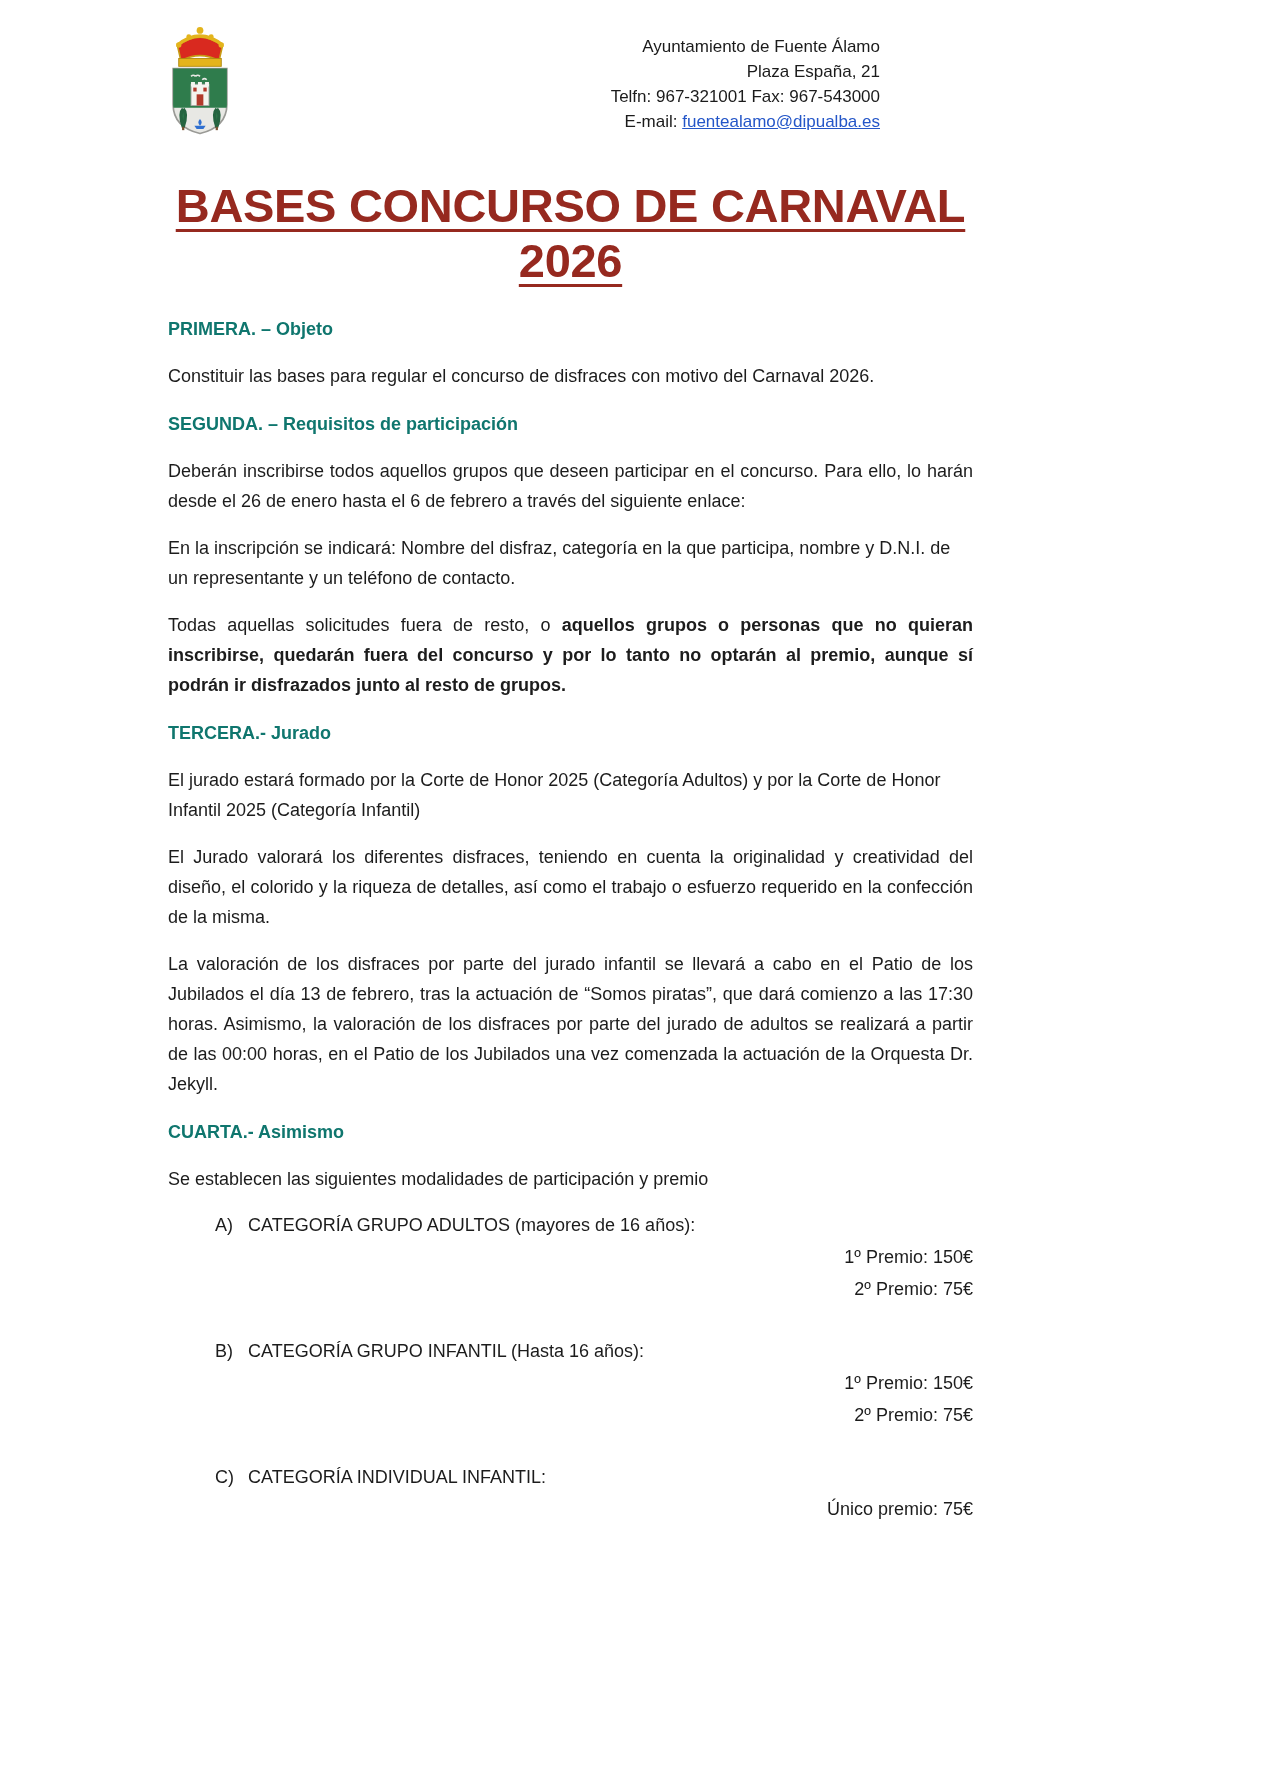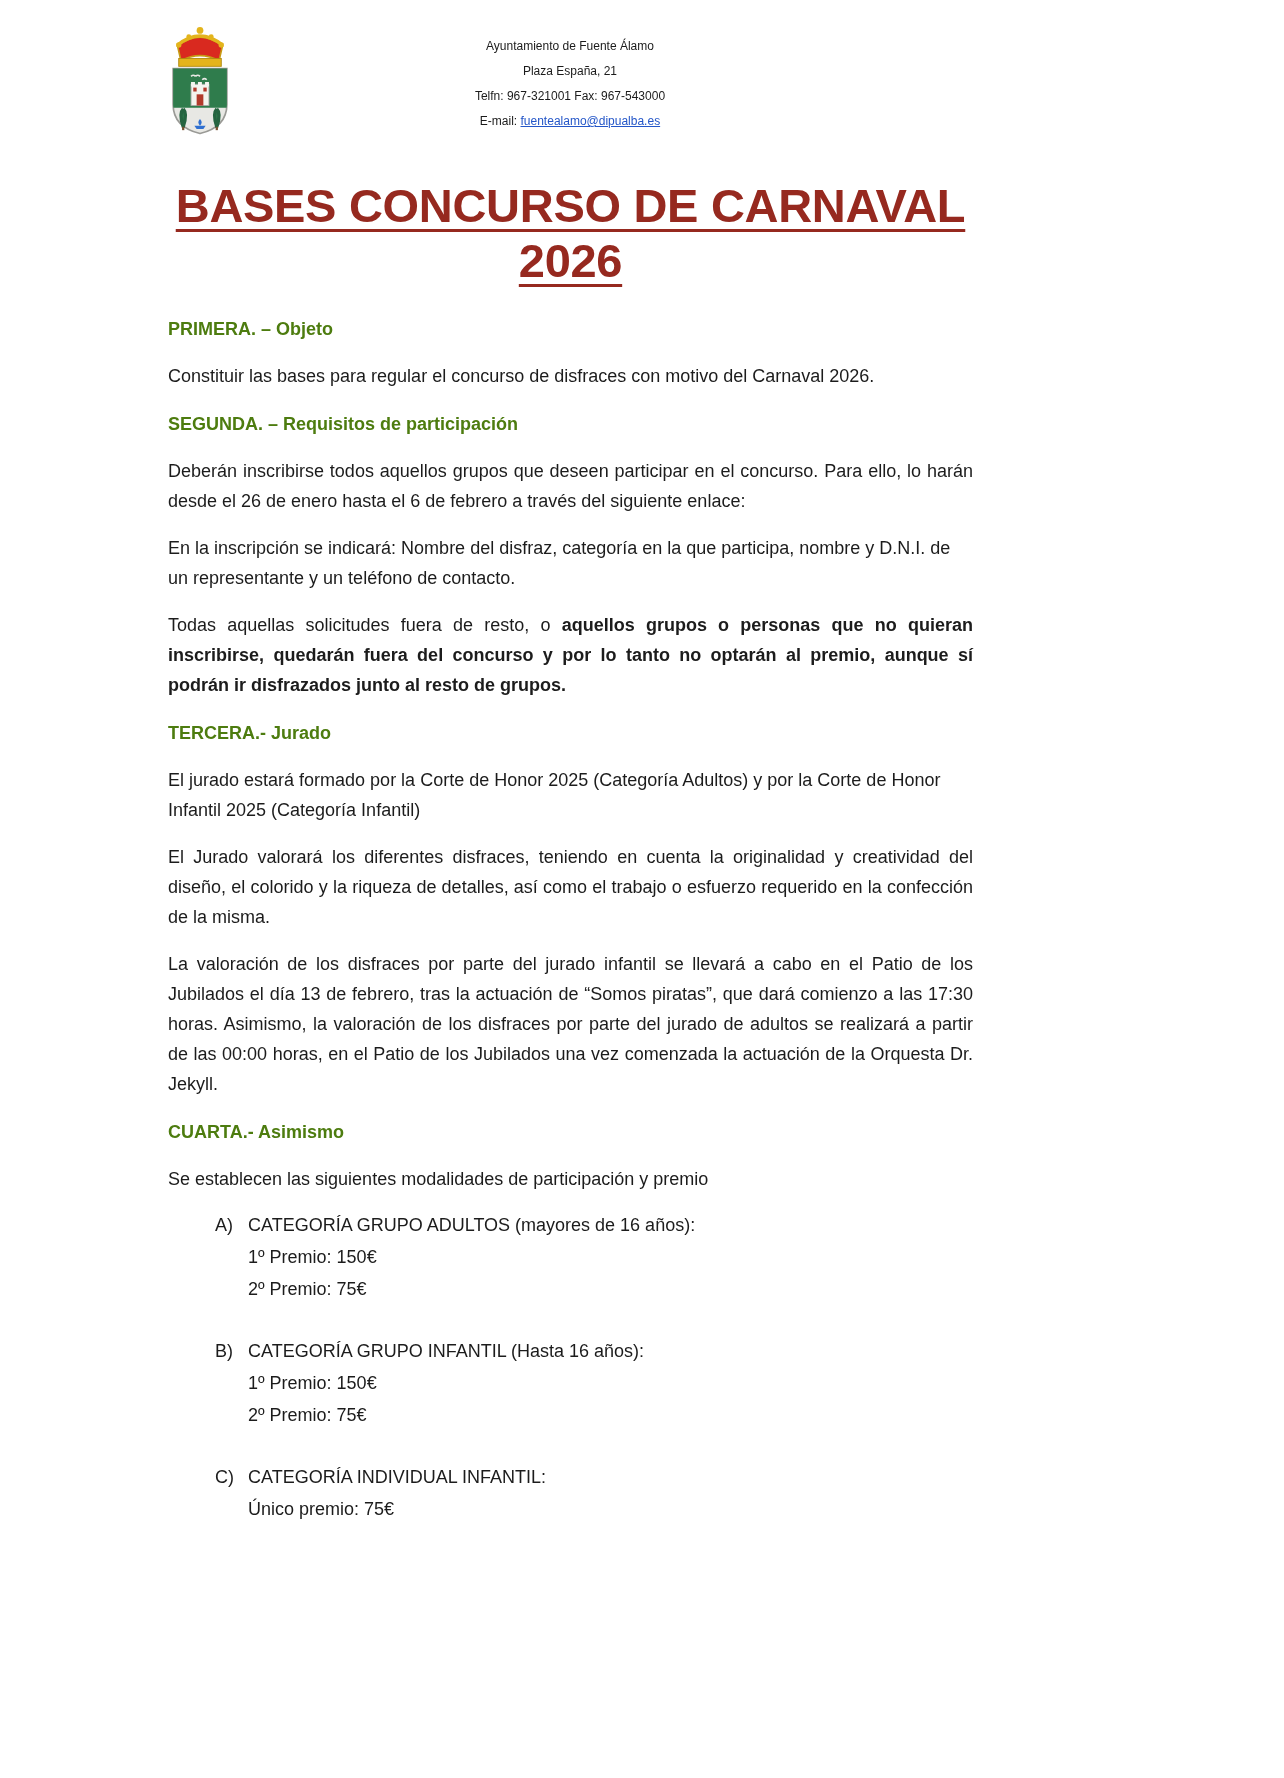--- a/index.html
+++ b/index.html
@@ -15,56 +15,56 @@
   
   .doc-header {
     display:flex;
     align-items:flex-start;
     margin:26px 0 0 140px;
     width:740px;
   }
   .crest { width:120px; height:112px; flex:0 0 120px; }
   .header-text {
     flex:1;
-    text-align:center;
-    font-size:12px;
+    text-align:right;
+    font-size:17px;
     line-height:25px;
     padding-top:8px;
     color:#1b1b1b;
   }
   .header-text .hline { display:block; }
   .email-link { color:#2456c8; text-decoration:underline; cursor:pointer; }
   
   .title-wrap { width:805px; margin:40px 0 0 168px; text-align:center; }
   .doc-title {
     display:inline-block;
     font-size:47px;
     font-weight:bold;
     letter-spacing:-0.3px;
     color:#96291f;
     text-decoration:underline;
     text-decoration-thickness:3px;
     text-underline-offset:7px;
   }
   
   .content { width:805px; margin:26px 0 0 168px; font-size:18px; line-height:30px; }
-  .content h3 { font-size:18px; font-weight:bold; margin:18px 0 0 0; color:#4d7c0f; }
+  .content h3 { font-size:18px; font-weight:bold; margin:18px 0 0 0; color:#0f766e; }
   .content p  { margin:17px 0 0 0; }
   .just { text-align:justify; }
   .link-block { margin:17px 0 44px 0; line-height:30px; }
   .form-link { color:#2e2ed2; text-decoration:underline; word-break:break-all; cursor:pointer; }
   .bold-inline { font-weight:bold; }
   
   .cats { margin-top:4px; }
   .cat { margin-top:32px; }
   .cat:first-child { margin-top:16px; }
   .cat-head { display:flex; }
   .cat-marker { width:33px; flex:0 0 33px; margin-left:47px; }
   .cat-title { flex:1; }
-  .prize { margin:2px 0 0 80px; line-height:30px; }
+  .prize { margin:2px 0 0 80px; line-height:30px;text-align:right; }
 </style>
 </head>
 <body>
 
 <div class="page">
 
   <div class="doc-header">
     <div class="crest">
       <svg viewBox="0 0 100 100" width="120" height="112" aria-hidden="true">
 

